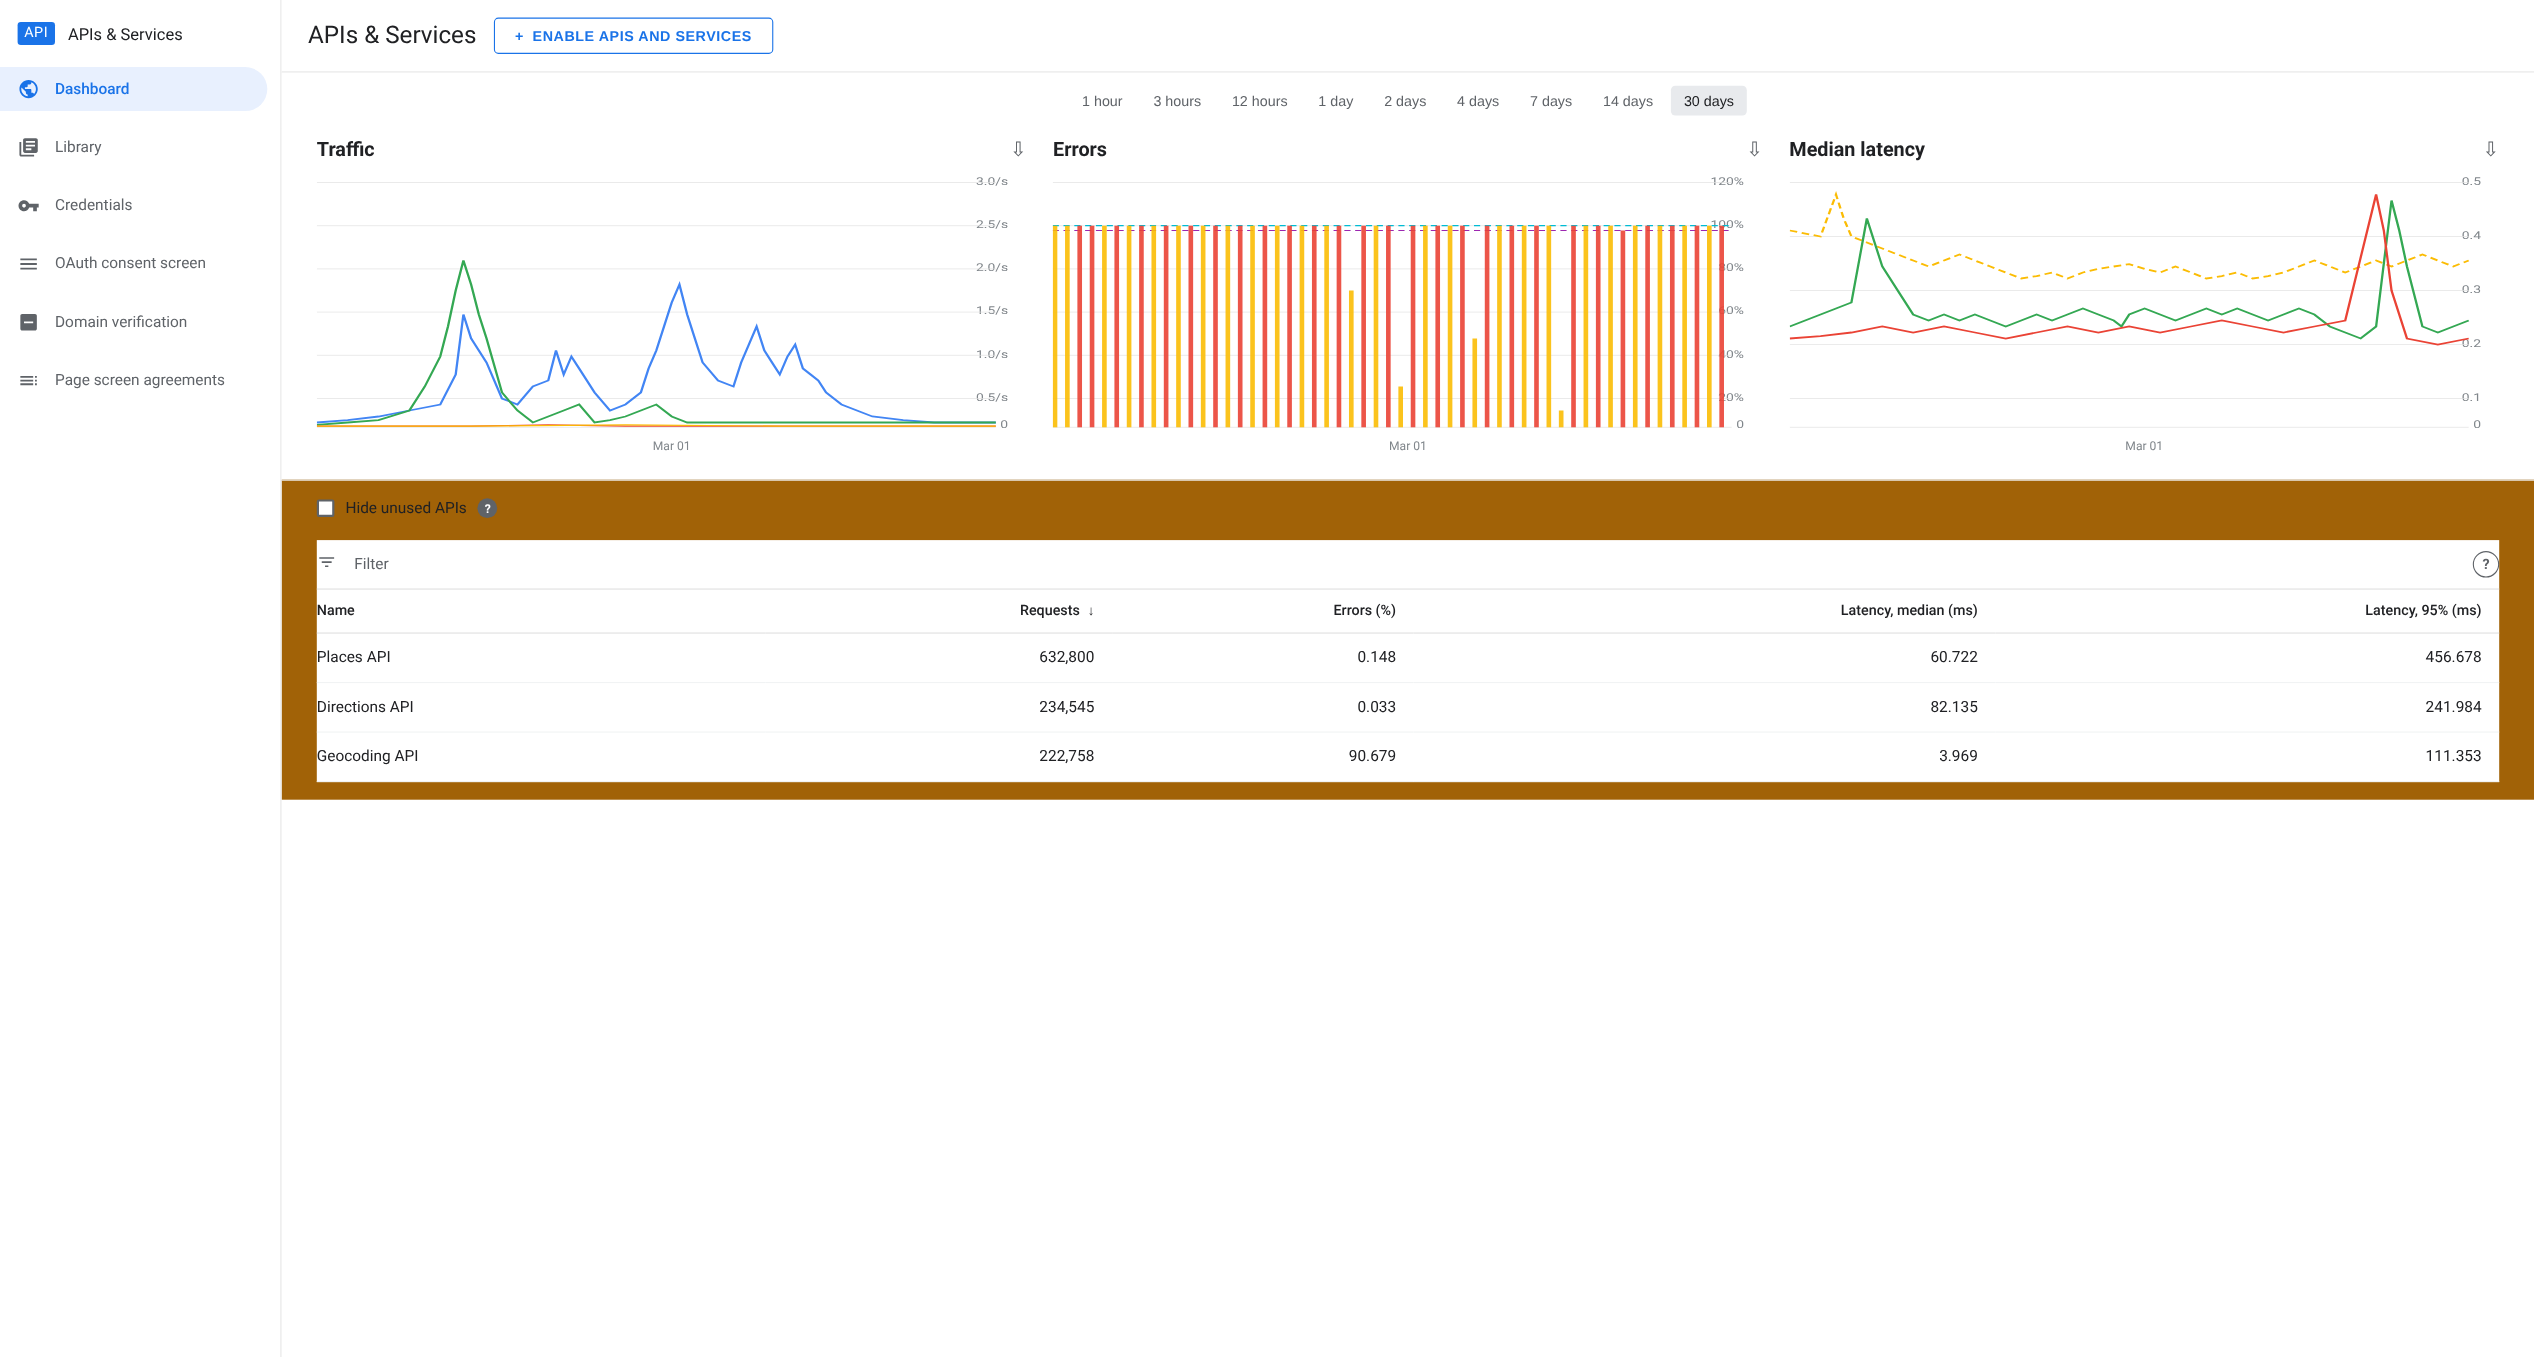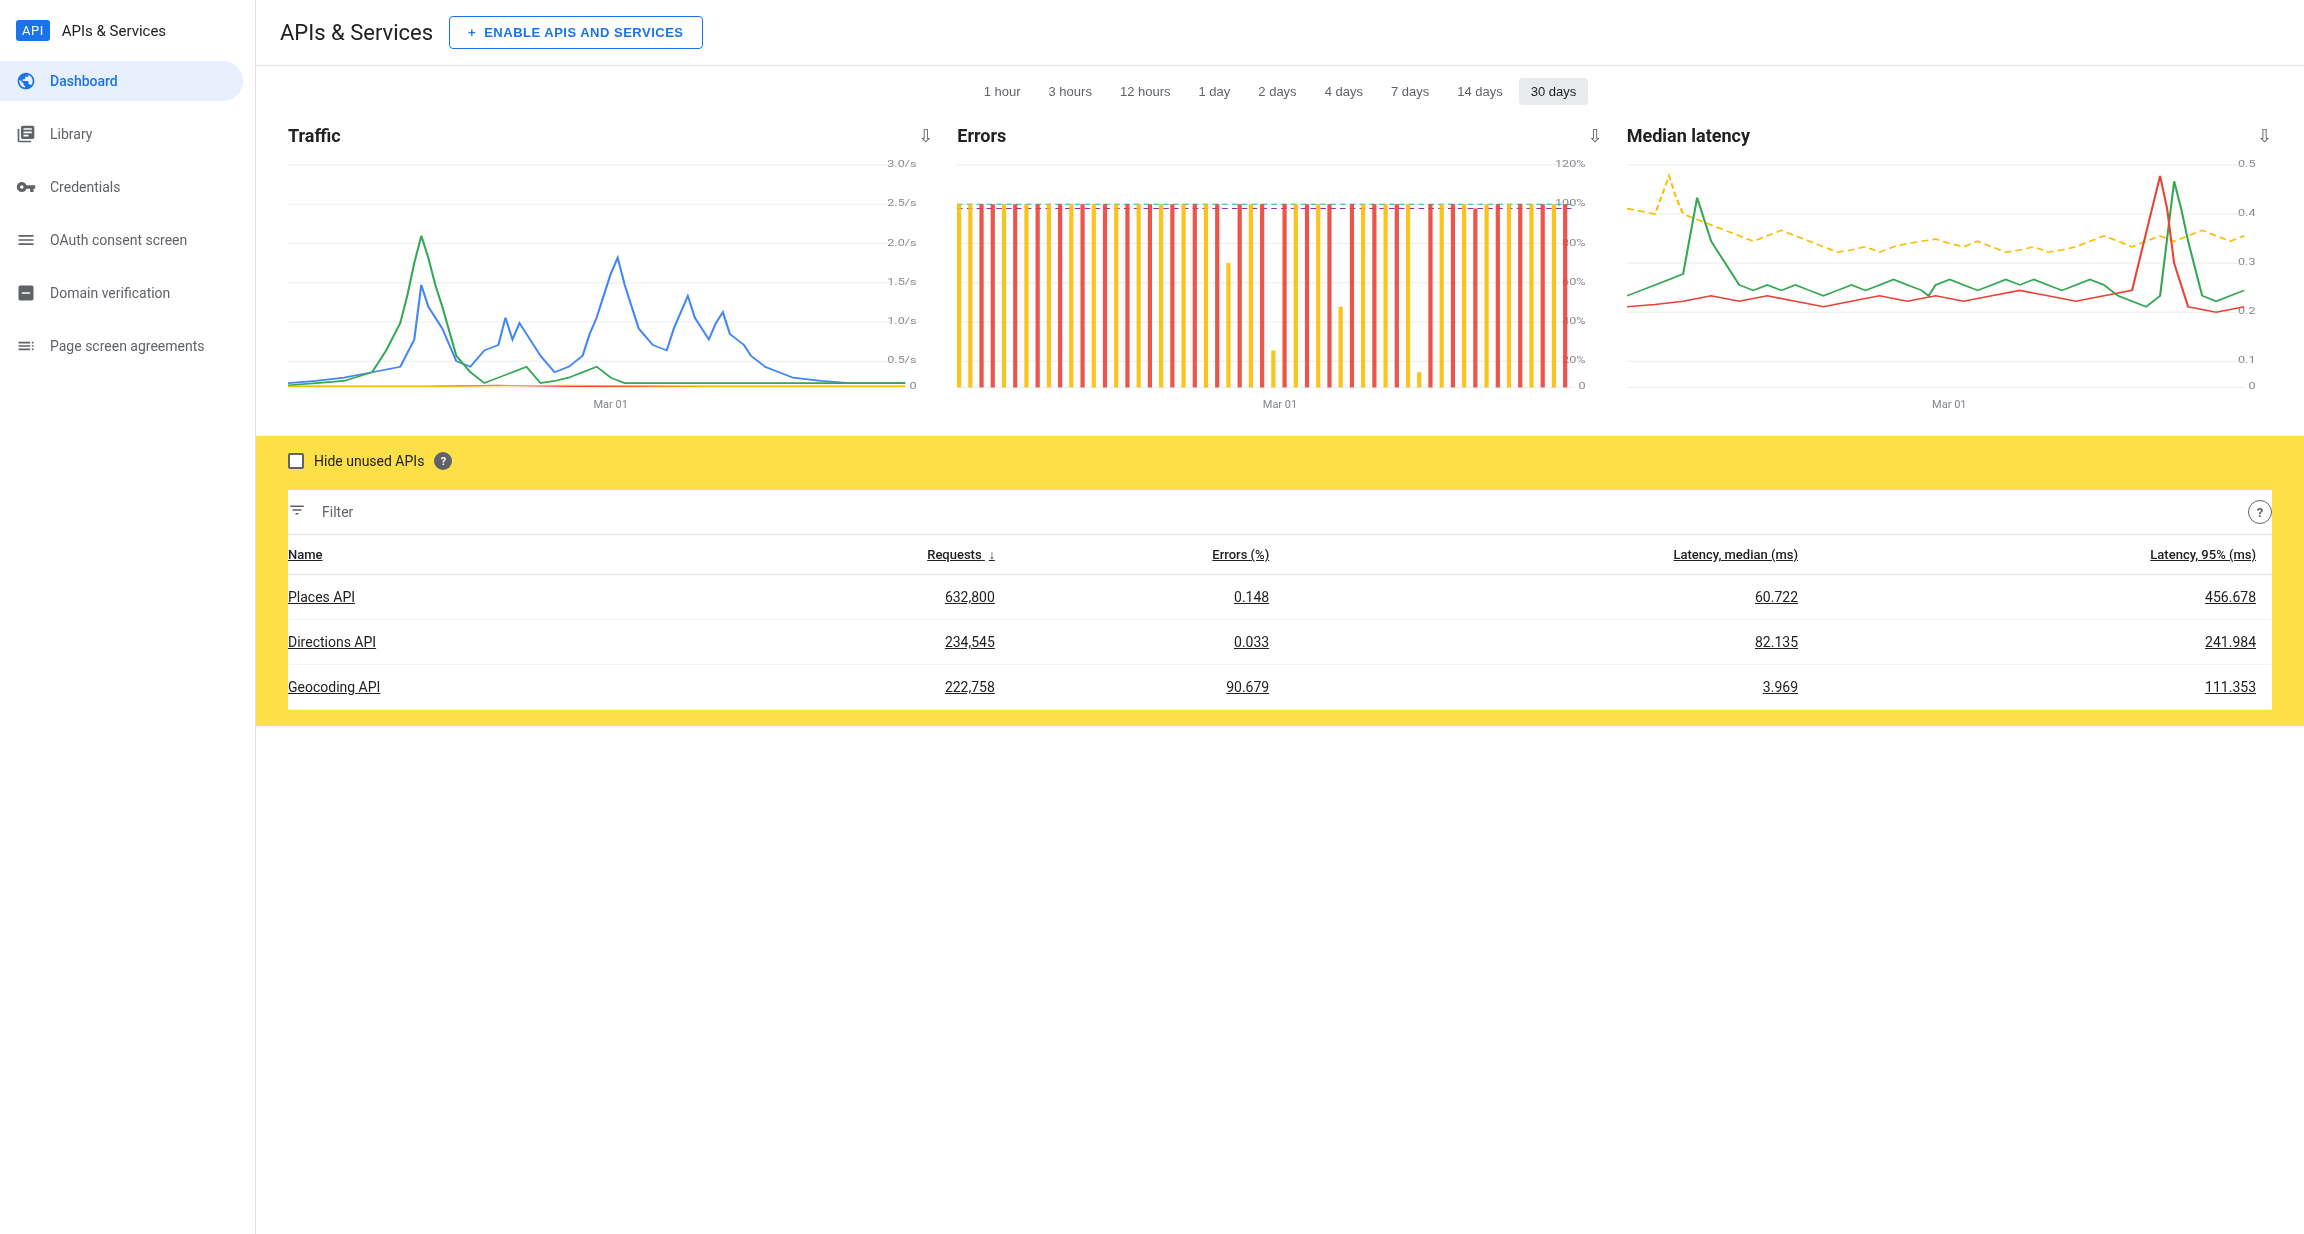--- a/index.html
+++ b/index.html
@@ -162,21 +162,21 @@
       color: #80868b;
       margin-top: 4px;
     }
 
     
     .chart-svg { width: 100%; height: 100%; }
 
     
     .controls-section {
       padding: 16px 32px;
-      background: #fde047;
+      background: #a16207;
       border-top: 1px solid #f1f3f4;
     }
     .hide-unused {
       display: flex;
       align-items: center;
       gap: 10px;
       margin-bottom: 20px;
     }
     .checkbox {
       width: 16px;
@@ -237,21 +237,20 @@
       font-size: 13px;
       display: flex;
       align-items: center;
       justify-content: center;
       cursor: pointer;
       font-weight: 700;
     }
     table {
       width: 100%;
       border-collapse: collapse;
-      text-decoration: underline;
     }
     thead tr {
       border-bottom: 1px solid #e0e0e0;
     }
     th {
       text-align: left;
       padding: 12px 16px 12px 0;
       font-size: 13px;
       font-weight: 500;
       color: #202124;

